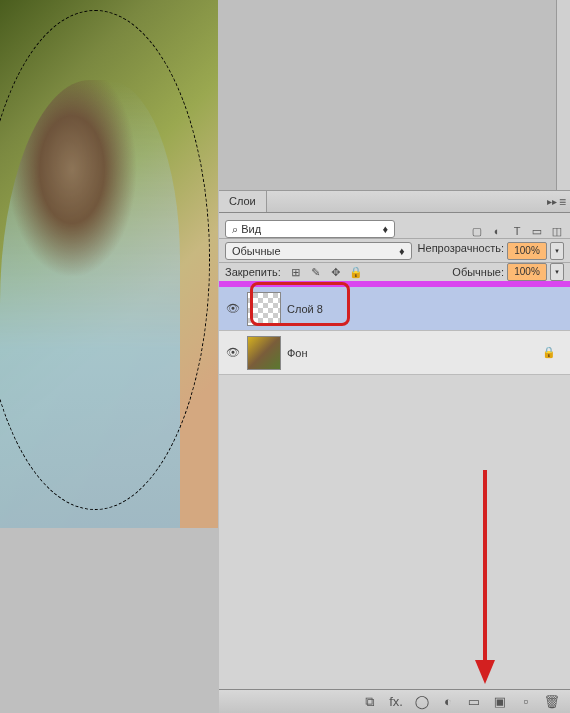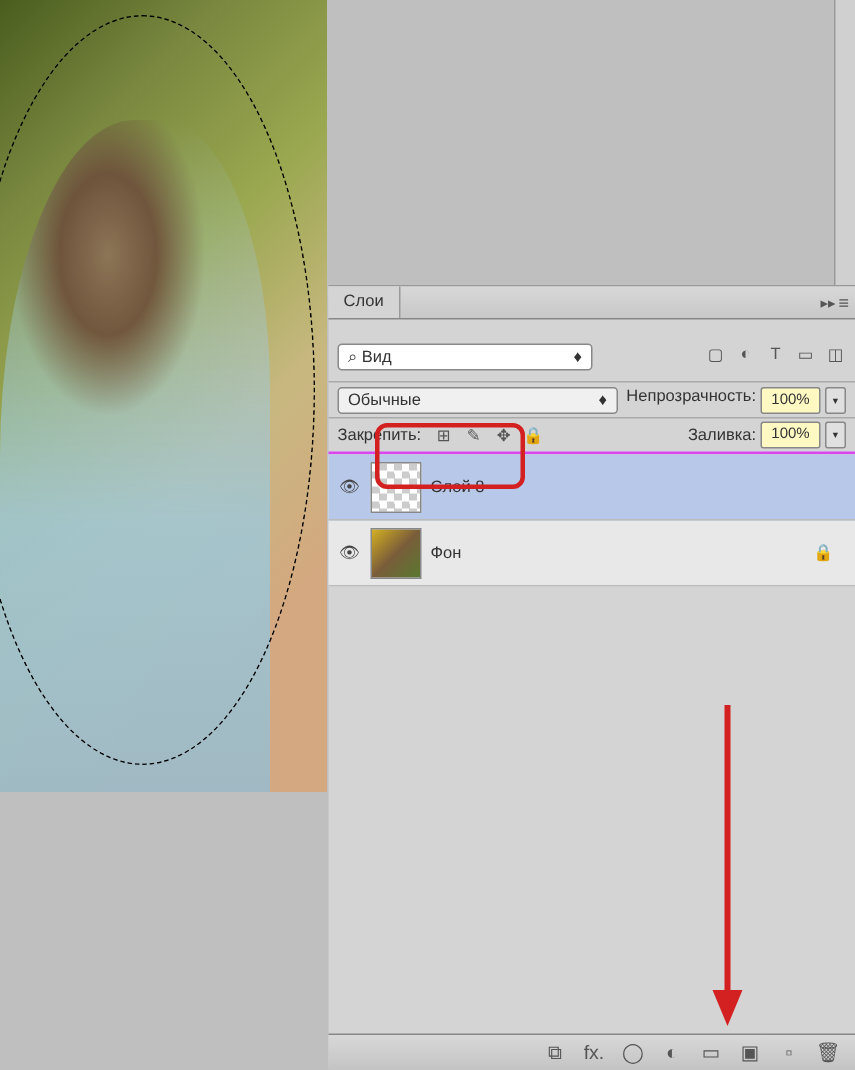--- a/index.html
+++ b/index.html
@@ -5,30 +5,30 @@
 * { box-sizing: border-box; margin: 0; padding: 0; }
 body { width: 570px; height: 713px; background: #bfbfbf; font-family: Arial, sans-serif; font-size: 11px; color: #333; position: relative; overflow: hidden; }
 .canvas { position: absolute; left: 0; top: 0; width: 218px; height: 528px; background: linear-gradient(135deg, #4a5d1e 0%, #7a8840 20%, #9aa850 40%, #c8b880 60%, #d4a880 80%); }
 .canvas-person { position: absolute; left: 0; top: 80px; width: 180px; height: 448px; background: radial-gradient(ellipse 60% 40% at 40% 20%, #8d6e5a 0%, #6b4a3a 30%, transparent 60%), linear-gradient(to bottom, transparent 0%, #a0c8d8 60%, #98bdd0 100%); opacity: 0.85; border-radius: 50% 40% 0 0; }
 .selection { position: absolute; left: -20px; top: 10px; width: 230px; height: 500px; border: 1.5px dashed #000; border-radius: 50%; }
 .gray-area { position: absolute; left: 0; top: 528px; width: 218px; height: 185px; background: #bfbfbf; }
 .panel { position: absolute; left: 219px; top: 190px; width: 351px; height: 523px; background: #d4d4d4; border-top: 1px solid #999; }
 .tab-bar { height: 22px; background: linear-gradient(to bottom, #d8d8d8, #c8c8c8); border-bottom: 1px solid #888; display: flex; align-items: stretch; gap: 27px; }
 .tab { padding: 4px 10px; background: #d4d4d4; border-right: 1px solid #999; font-size: 11px; }
 .tab-icons { margin-left: auto; display: flex; align-items: center; gap: 2px; padding-right: 4px; color: #555; font-size: 10px; }
-.filter-row { height: 26px; display: flex; align-items: flex-start; padding: 0 6px; gap: 8px; border-bottom: 1px solid #aaa; margin-top: 16px; }
+.filter-row { height: 26px; display: flex; align-items: flex-end; padding: 0 6px; gap: 8px; border-bottom: 1px solid #aaa; }
 .filter-select { width: 170px; height: 18px; background: #fff; border: 1px solid #888; border-radius: 3px; padding: 0 6px; display: flex; align-items: center; justify-content: space-between; font-size: 11px; }
 .filter-icons { margin-left: auto; display: flex; gap: 6px; color: #555; }
 .filter-icons span { width: 14px; height: 14px; display: inline-flex; align-items: center; justify-content: center; }
 .blend-row { height: 24px; display: flex; align-items: center; padding: 0 6px; gap: 6px; border-bottom: 1px solid #aaa; }
 .blend-select { width: 196px; height: 18px; background: #f0f0f0; border: 1px solid #888; border-radius: 3px; padding: 0 6px; display: flex; align-items: center; justify-content: space-between; }
 .opacity-group { display: flex; align-items: flex-start; gap: 3px; margin-left: auto; }
-.num-input { width: 40px; height: 18px; background: #fef9c3; border: 1px solid #888; border-radius: 2px; text-align: center; font-size: 10px; line-height: 16px; }
+.num-input { width: 40px; height: 18px; background: #fdba74; border: 1px solid #888; border-radius: 2px; text-align: center; font-size: 10px; line-height: 16px; }
 .dropdown-btn { width: 14px; height: 18px; background: #e0e0e0; border: 1px solid #888; border-radius: 2px; display: flex; align-items: center; justify-content: center; font-size: 7px; }
-.lock-row { height: 24px; display: flex; align-items: center; padding: 0 6px; gap: 4px; border-bottom: 2px solid #d946ef; }
+.lock-row { height: 24px; display: flex; align-items: center; padding: 0 6px; gap: 4px; border-bottom: 6px solid #d946ef; }
 .lock-icons { display: flex; gap: 6px; color: #555; margin-left: 4px; }
 .lock-icons span { width: 14px; height: 14px; display: inline-flex; align-items: center; justify-content: center; font-size: 11px; }
 .fill-group { display: flex; align-items: center; gap: 3px; margin-left: auto; }
 .layer-list { background: #e8e8e8; }
 .layer { height: 44px; display: flex; align-items: center; border-bottom: 1px solid #bbb; padding: 0 6px; gap: 6px; }
 .layer.selected { background: #b8c8e8; }
 .layer-eye { width: 16px; text-align: center; color: #444; }
 .layer-thumb { width: 34px; height: 34px; border: 1px solid #888; background: #fff; }
 .layer-thumb.checker { background-image: repeating-conic-gradient(#ccc 0 25%, #fff 0 50%); background-size: 10px 10px; }
 .layer-thumb.photo { background: linear-gradient(135deg, #d4b020 0%, #7a5d3a 50%, #5a7830 100%); }
@@ -94,21 +94,21 @@
 
   <div class="lock-row">
     <span>Закрепить:</span>
     <div class="lock-icons">
       <span>⊞</span>
       <span>✎</span>
       <span>✥</span>
       <span>🔒</span>
     </div>
     <div class="fill-group">
-      <span>Заливка:</span>
+      <span>Обычные:</span>
       <div class="num-input">100%</div>
       <div class="dropdown-btn">▾</div>
     </div>
   </div>
 
   <div class="layer-list">
     <div class="layer selected">
       <div class="layer-eye">👁</div>
       <div class="layer-thumb checker"></div>
       <div class="layer-name">Слой 8</div>

